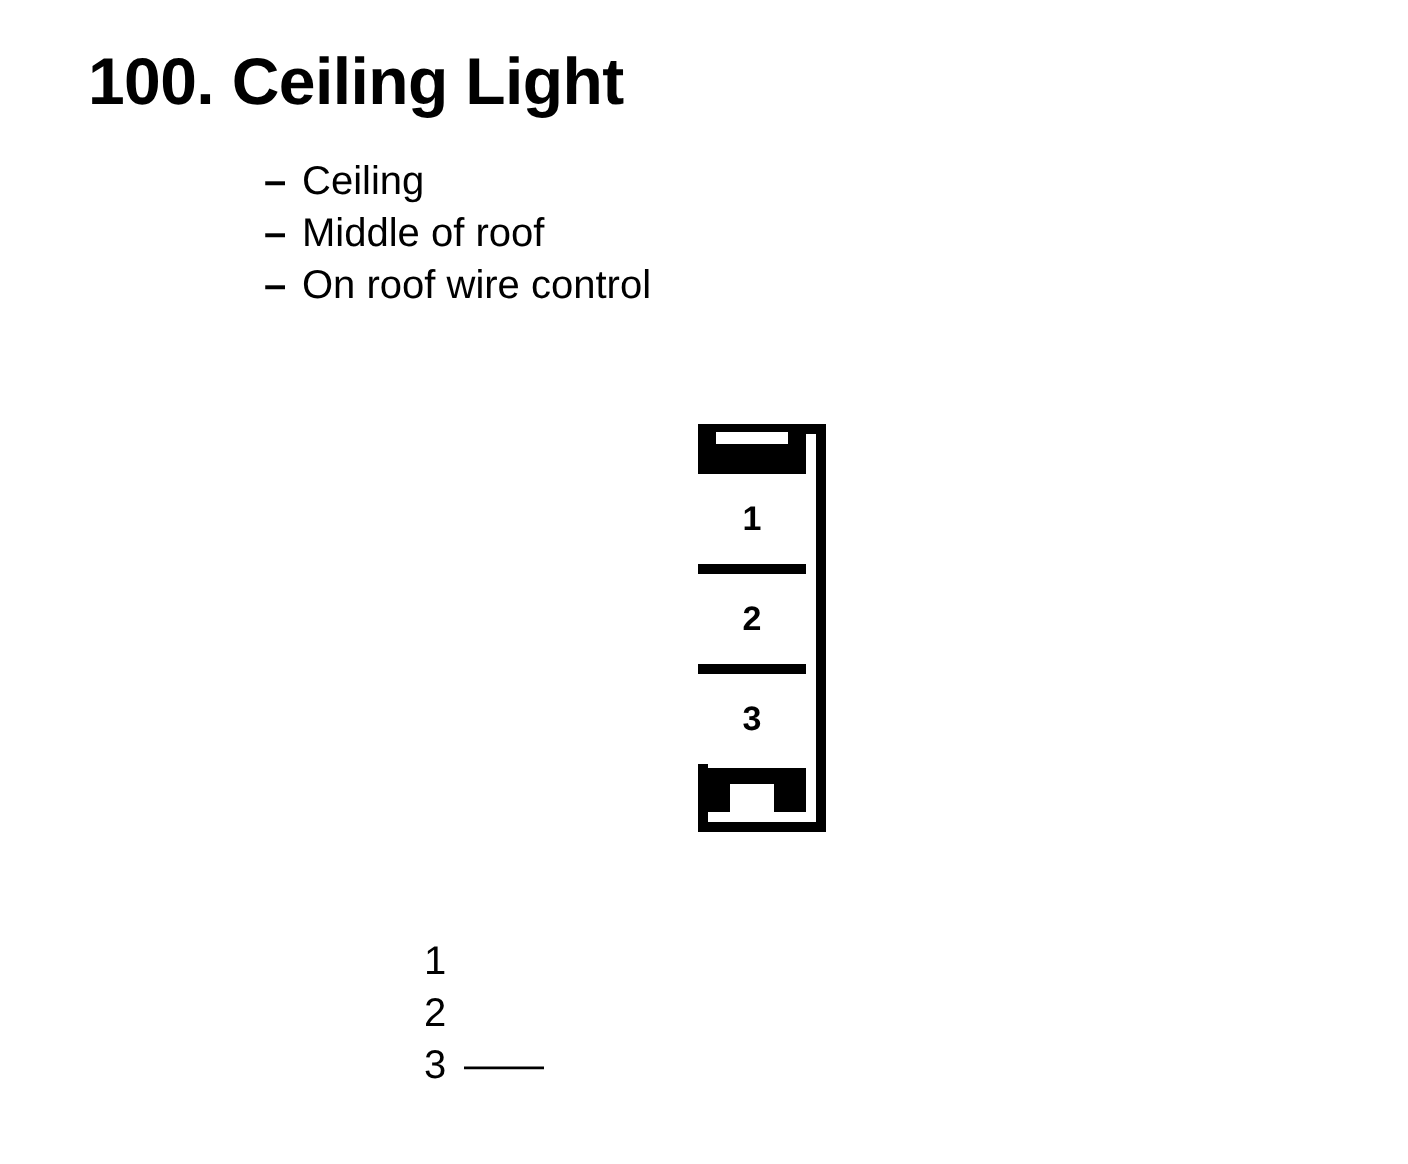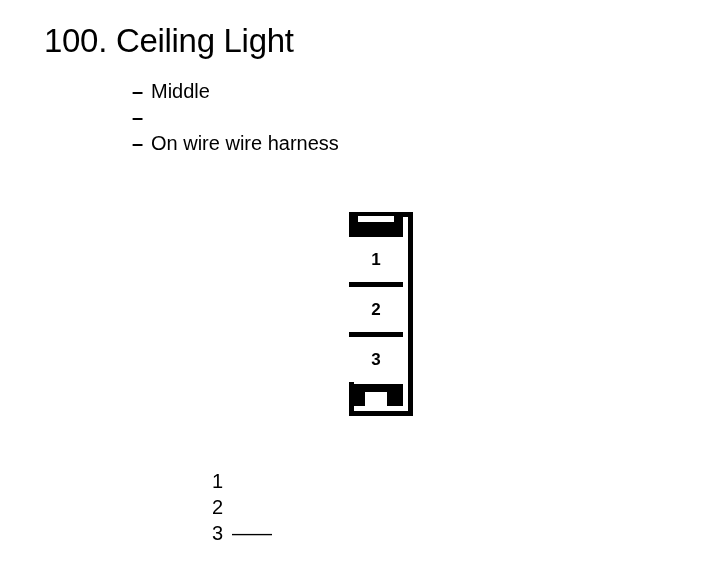--- a/index.html
+++ b/index.html
@@ -21,21 +21,21 @@
     position: absolute;
     left: 0;
     top: 0;
     width: 704px;
   }
   #page-title {
     position: absolute;
     left: 44px;
     top: 24px;
     font-size: 33px;
-    font-weight: normal;
+    font-weight: bold;
     letter-spacing: -0.3px;
     white-space: nowrap;
     line-height: 1;
   }
   #attribute-list {
     position: absolute;
     left: 132px;
     top: 78px;
     width: 500px;
   }
@@ -159,28 +159,29 @@
 </style>
 </head>
 <body>
 
 <div id="header-block">
   <div id="page-title">100. Ceiling Light</div>
 
   <div id="attribute-list">
     <div class="attribute-item">
       <span class="attribute-dash">–</span>
-      <span class="attribute-label">Middle</span>
+      <span class="attribute-label">Ceiling</span>
     </div>
     <div class="attribute-item">
       <span class="attribute-dash">–</span>
+      <span class="attribute-label">Middle of roof</span>
     </div>
     <div class="attribute-item">
       <span class="attribute-dash">–</span>
-      <span class="attribute-label">On wire wire harness</span>
+      <span class="attribute-label">On roof wire control</span>
     </div>
   </div>
 </div>
 
 <div id="connector-diagram">
   <div id="connector-body"></div>
 
   <div id="connector-latch">
     <div id="connector-latch-slot"></div>
   </div>

